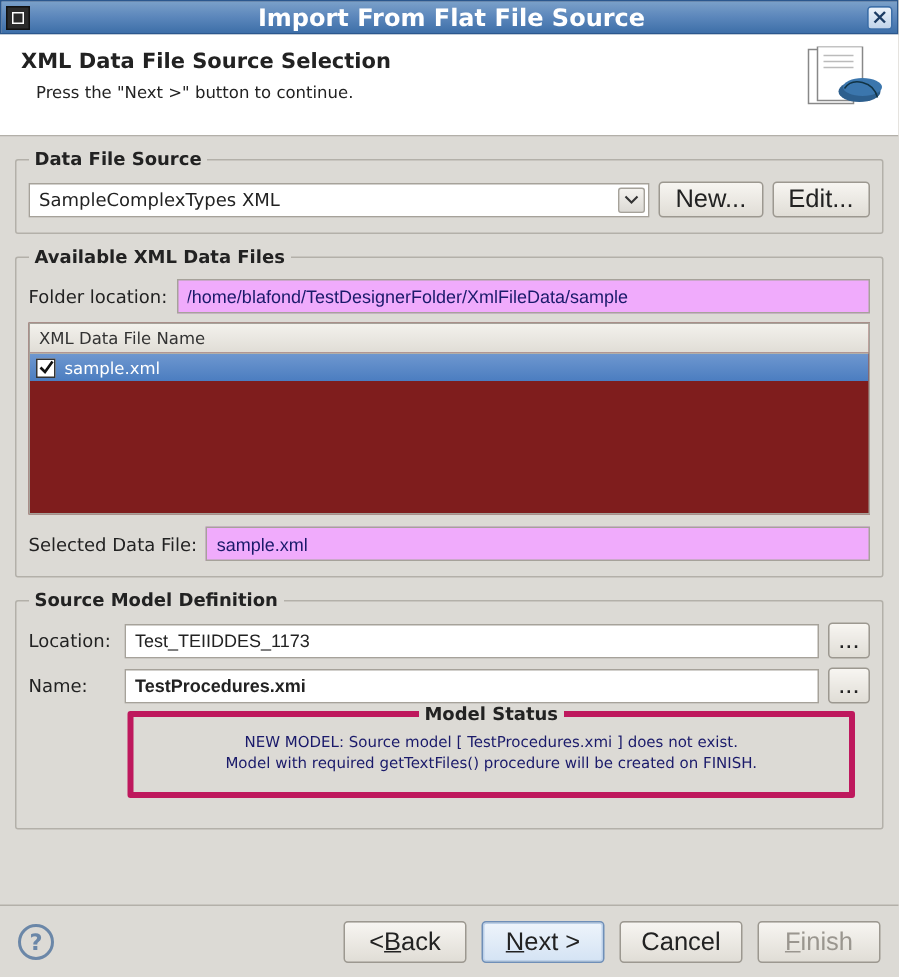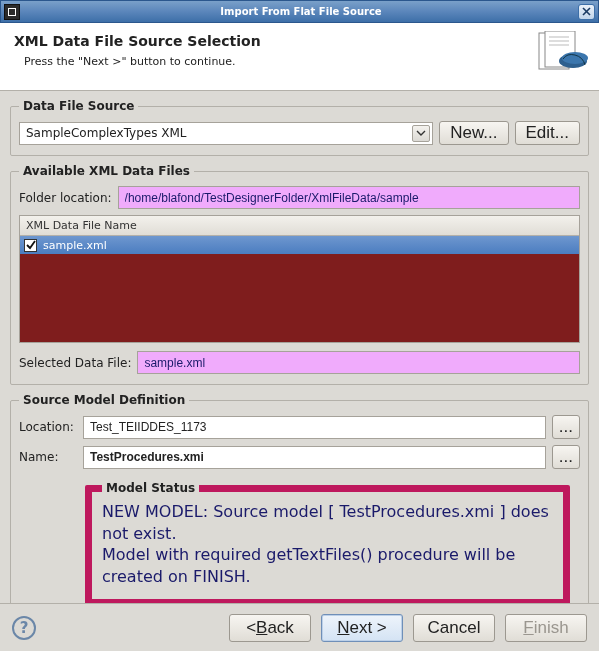--- a/index.html
+++ b/index.html
@@ -6,21 +6,21 @@
   html, body { margin:0; padding:0; font-family: "DejaVu Sans", "Liberation Sans", Arial, sans-serif; font-size:12px; color:#222; }
   body { background:#dcdad5; width:599px; height:651px; overflow:hidden; }
 
   
   .titlebar {
     height:23px;
     background: linear-gradient(to bottom, #7aa0c9 0%, #5b86bb 50%, #3d6fa8 100%);
     display:flex; align-items:center; color:#fff; font-weight:bold;
     border:1px solid #2b578d; border-bottom:1px solid #2b578d;
     padding:0 3px;
-    font-size:10px;
+    font-size:16px;
   }
   .titlebar .ticon {
     width:16px; height:16px; background:#2b2b2b; margin-right:6px;
     display:flex; align-items:center; justify-content:center;
     border:1px solid #111;
   }
   .titlebar .spacer { flex:1; text-align:center; }
   .titlebar .winbtn {
     width:17px; height:16px; margin-left:2px;
     background: linear-gradient(to bottom, #eaf1f9, #c0d4ea);
@@ -117,27 +117,28 @@
     background: linear-gradient(to bottom,#6e97cf,#4b7dc0);
     font-size:11px;
   }
   .chk {
     width:13px; height:13px; background:#fff; border:1px solid #333;
     display:flex; align-items:center; justify-content:center;
   }
   .chk svg { display:block; }
 
   .status-inner {
-    border:7px solid #be185d;
+    border:4px solid #be185d;
     border-radius:2px;
-    margin-top:12px; margin-left:66px;
+    margin-top:0; margin-left:66px;
     padding:6px 10px 12px 10px;
+    text-align:center;
   }
   .status-inner legend { font-weight:bold; }
-  .status-text { color:#1a1a6a; font-size:16px; line-height:1.35; }
+  .status-text { color:#1a1a6a; font-size:10px; line-height:1.35; }
 
   .bottombar {
     position:absolute; left:0; right:0; bottom:0;
     height:48px;
     border-top:1px solid #b3b0a9;
     display:flex; align-items:center;
     padding:0 12px;
     gap:10px;
     background:#dcdad5;
   }

